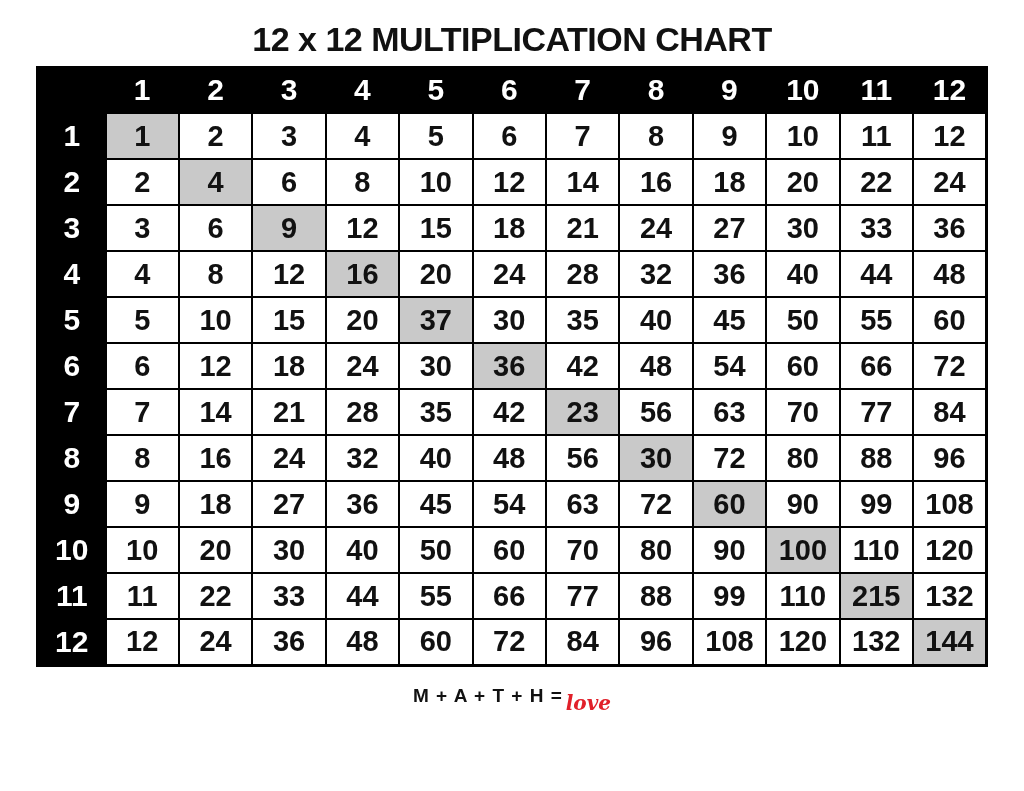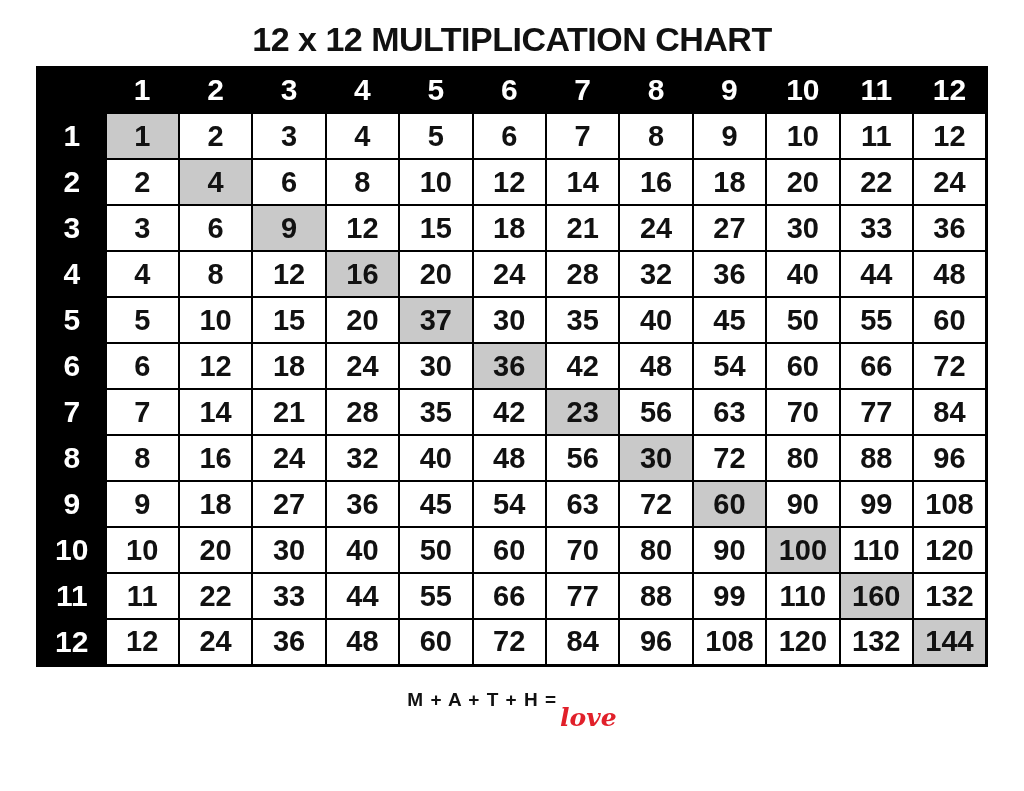--- a/index.html
+++ b/index.html
@@ -81,26 +81,26 @@
     font-family: "Liberation Sans", sans-serif;
     font-weight: bold;
     font-size: 19px;
     letter-spacing: 1px;
     color: #111111;
   }
   .footer .love {
     font-family: "DejaVu Serif", serif;
     font-style: italic;
     font-weight: bold;
-    font-size: 25px;
+    font-size: 20px;
     color: #e1202a;
     letter-spacing: 0;
     margin-left: 3px;
     position: relative;
-    top: 20px;
+    top: 8px;
   }
 </style>
 </head>
 <body>
 
 <div class="page">
 
   <h1 class="title">12 x 12 MULTIPLICATION CHART</h1>
 
   <div class="chart-wrap">
@@ -293,21 +293,21 @@
           <td>11</td>
           <td>22</td>
           <td>33</td>
           <td>44</td>
           <td>55</td>
           <td>66</td>
           <td>77</td>
           <td>88</td>
           <td>99</td>
           <td>110</td>
-          <td class="diag">160</td>
+          <td class="diag">215</td>
           <td>132</td>
         </tr>
         <tr>
           <th class="rowhead">12</th>
           <td>12</td>
           <td>24</td>
           <td>36</td>
           <td>48</td>
           <td>60</td>
           <td>72</td>

